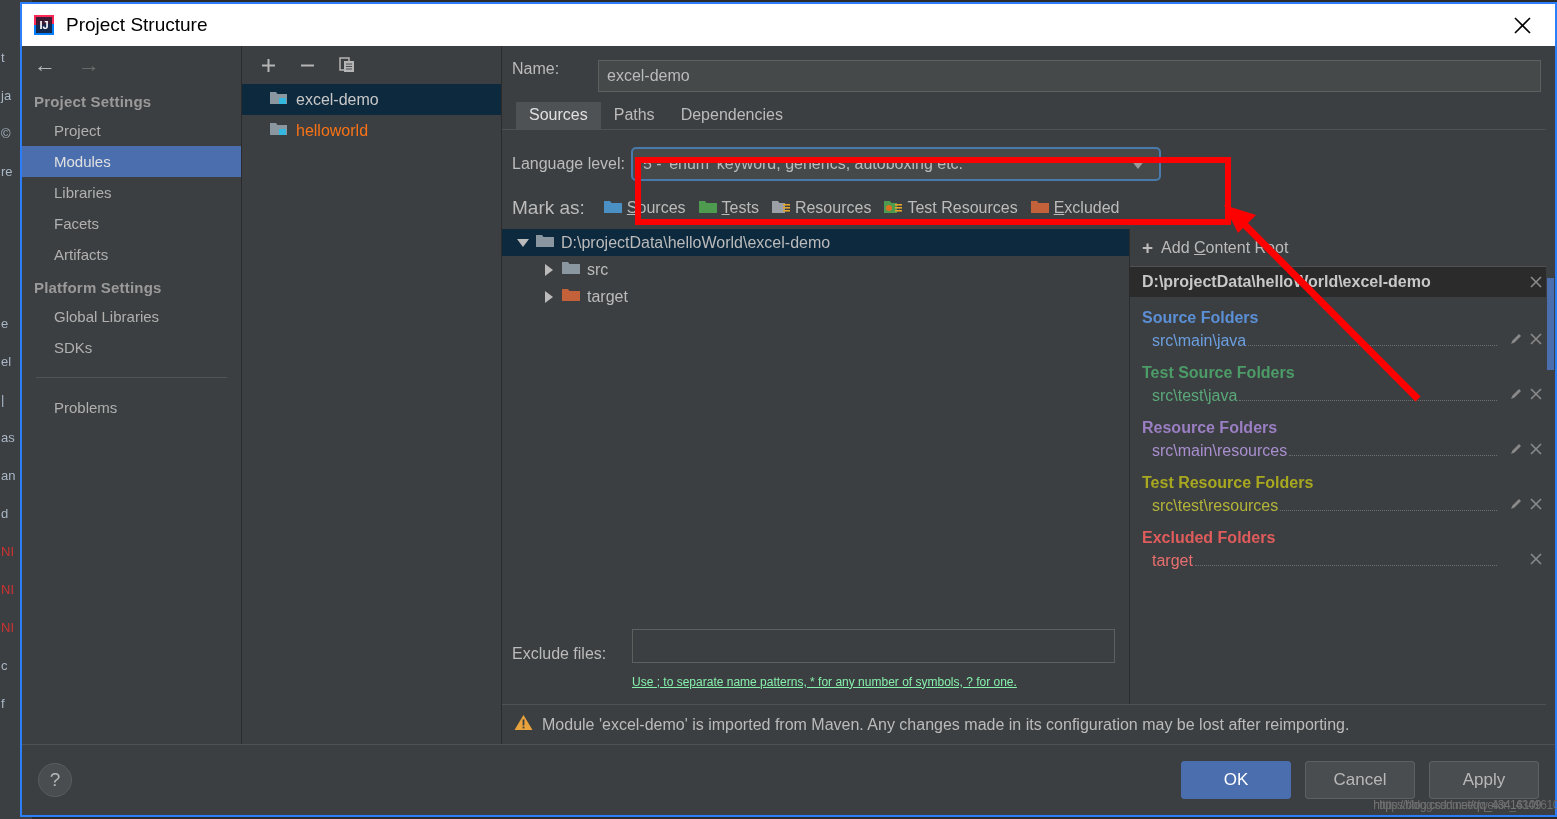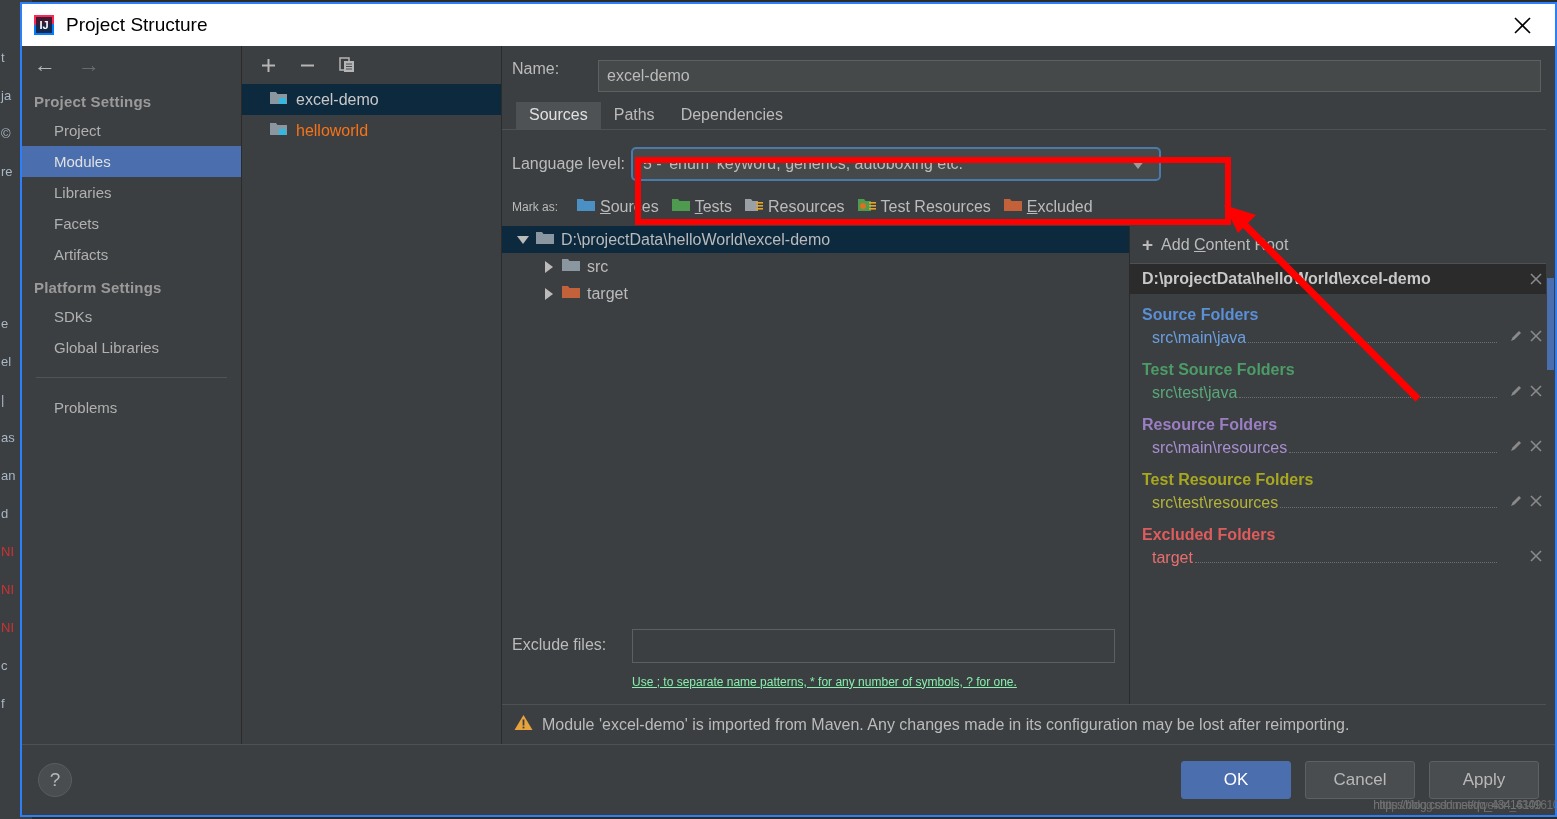--- a/index.html
+++ b/index.html
@@ -108,36 +108,36 @@
   #lang-label { font-size: 16px; color: #bbbbbb; margin-right: 6px; }
   #lang-combo {
     width: 530px; height: 34px; background: #45494a;
     border: 2px solid #4a7aab; border-radius: 5px;
     display: flex; align-items: center; cursor: pointer; position: relative;
   }
   #lang-combo-text { font-size: 16px; color: #bbbbbb; padding-left: 10px; }
   #lang-arrow { position: absolute; right: 14px; }
 
   #markas-row { display: flex; align-items: center; padding: 4px 0 10px 10px; gap: 13px; }
-  #markas-label { font-size: 12px; color: #bbbbbb; margin-right: 6px; }
+  #markas-label { font-size: 19px; color: #bbbbbb; margin-right: 6px; }
   .mark-btn { display: flex; align-items: center; gap: 5px; cursor: pointer; }
   .mark-btn span.lbl { font-size: 16px; color: #bbbbbb; }
   .mark-btn span.lbl u { text-decoration: underline; }
 
   #split { flex: 1; display: flex; min-height: 0; }
 
   
   #treeside { flex: 1; display: flex; flex-direction: column; min-width: 0; border-right: 1px solid #2b2b2b; }
   #tree { flex: 1; background: #3c3f41; overflow: hidden; }
   .tree-row { display: flex; align-items: center; font-size: 16px; color: #bbbbbb; padding: 4px 0; cursor: pointer; }
   .tree-row.root { background: #0d293e; }
   .tw { width: 26px; display: flex; justify-content: center; align-items: center; flex: none; }
   .tree-row .nm { margin-left: 7px; }
 
-  #excl-row { display: flex; align-items: flex-start; padding: 10px 14px 4px 10px; }
+  #excl-row { display: flex; align-items: flex-end; padding: 10px 14px 4px 10px; }
   #excl-label { font-size: 16px; color: #bbbbbb; width: 120px; flex: none; padding-top: 7px; }
   #excl-input {
     flex: 1; height: 34px; background: #3c3f41; border: 1px solid #5e6060;
     color: #bbbbbb; font-size: 15px; padding: 0 8px;
     font-family: "Liberation Sans", sans-serif; outline: none;
   }
   #excl-hint { font-size: 12px; color: #86efac; padding: 6px 20px 12px 130px; line-height: 1.6; max-width: 600px; text-decoration: underline; }
 
   
   #rootside { width: 425px; flex: none; background: #3c3f41; display: flex; flex-direction: column; }
@@ -263,22 +263,22 @@
       </div>
 
       <div class="nav-group">Project Settings</div>
       <div class="nav-item">Project</div>
       <div class="nav-item selected">Modules</div>
       <div class="nav-item">Libraries</div>
       <div class="nav-item">Facets</div>
       <div class="nav-item">Artifacts</div>
 
       <div class="nav-group">Platform Settings</div>
+      <div class="nav-item">Global Libraries</div>
       <div class="nav-item">SDKs</div>
-      <div class="nav-item">Global Libraries</div>
 
       <div class="nav-sep"></div>
       <div class="nav-item">Problems</div>
     </div>
 
     <div id="modcol">
       <div id="modtoolbar">
         <span class="tb-btn">
           <svg width="17" height="17" viewBox="0 0 17 17">
             <line x1="8.5" y1="2" x2="8.5" y2="15" stroke="#b5b5b5" stroke-width="2"></line>

